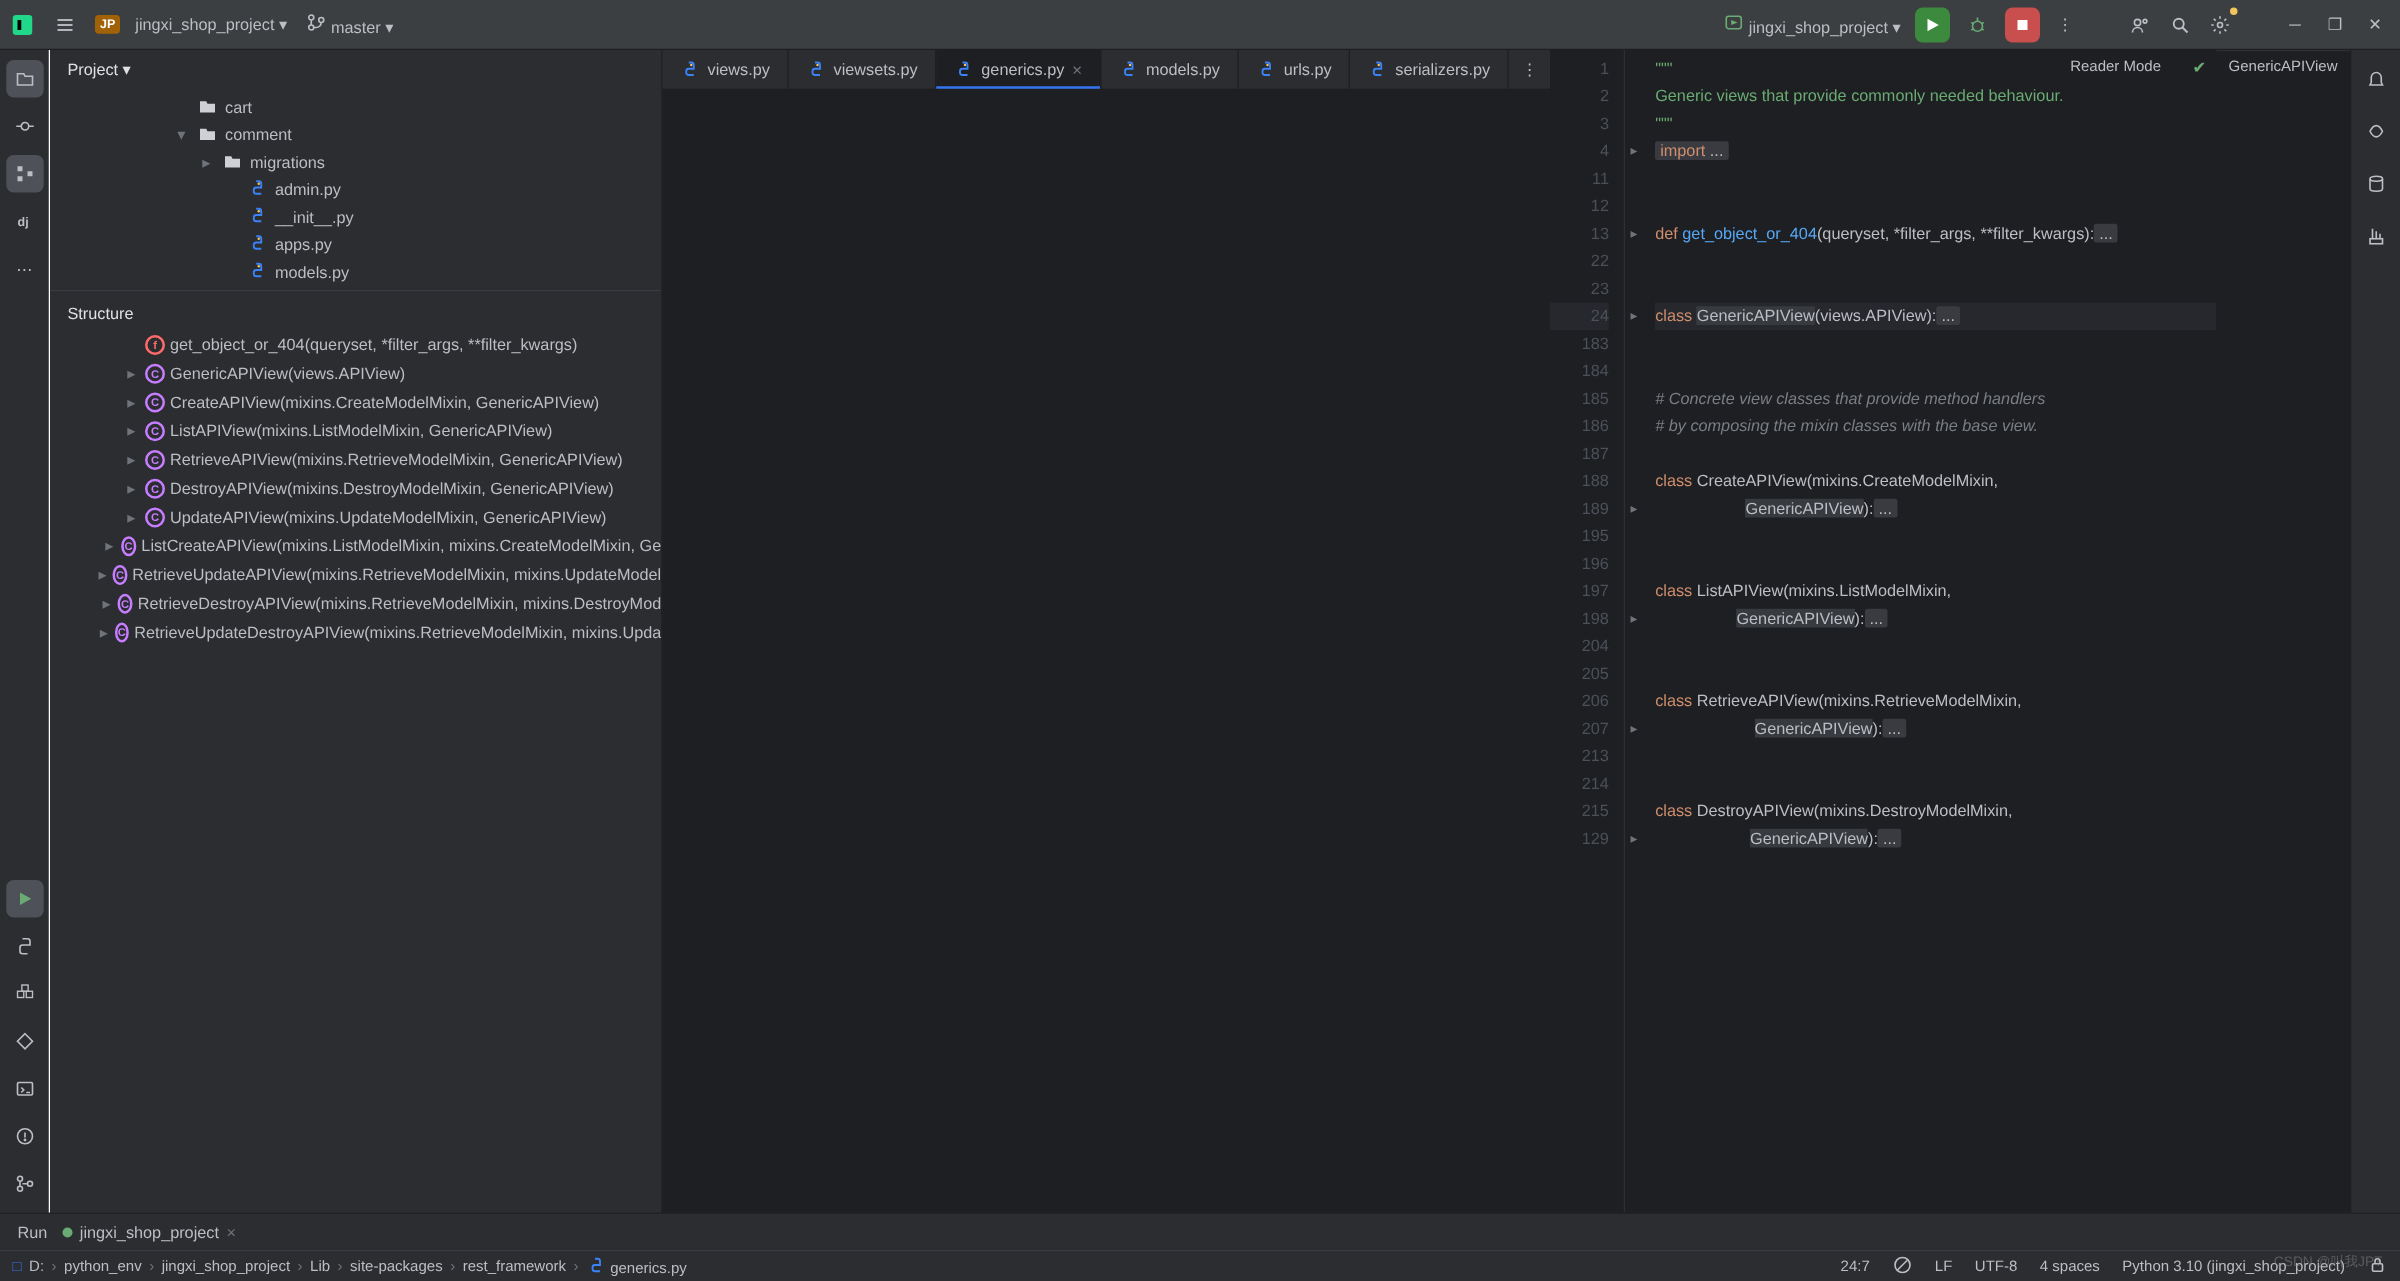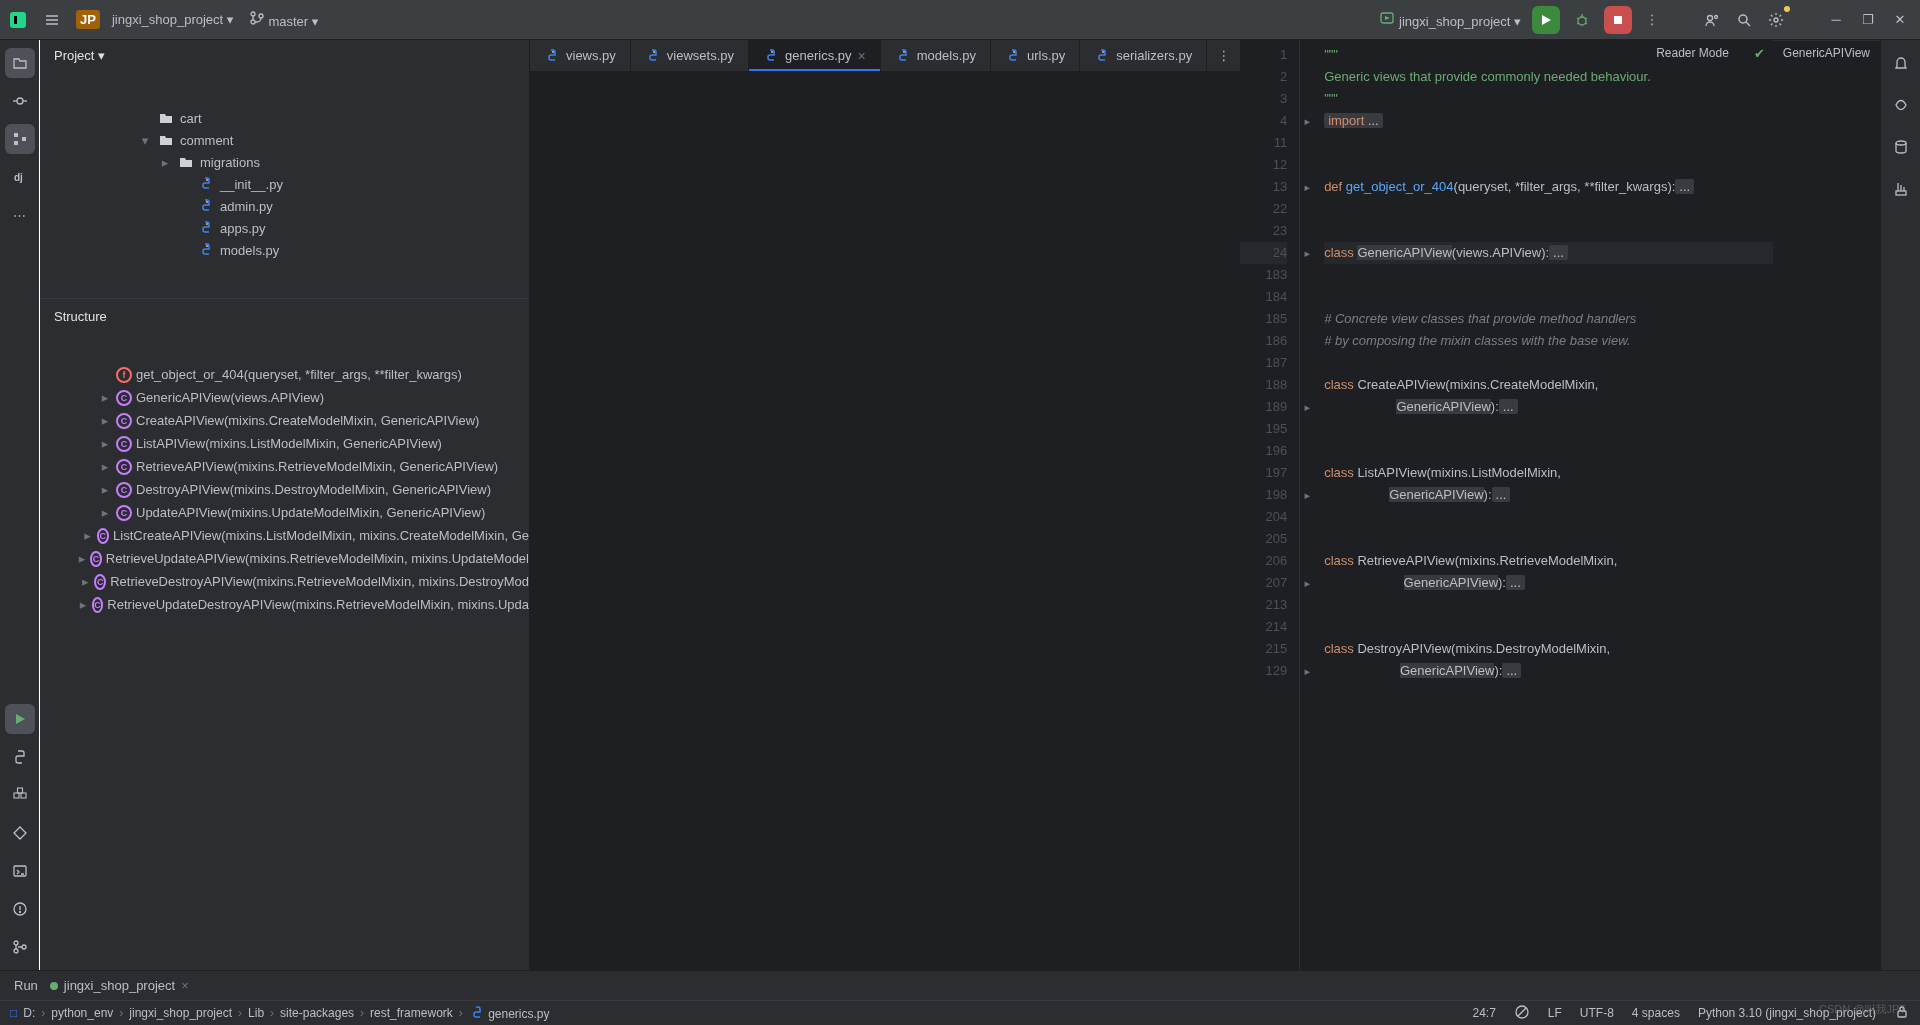--- a/index.html
+++ b/index.html
@@ -1,36 +1,36 @@
 <!DOCTYPE html>
 <html><head>
 <meta charset="utf-8">
 <style>
 * { margin:0; padding:0; box-sizing:border-box; font-family:"Segoe UI",Arial,sans-serif; }
 body { background:#2b2d30; color:#bcbec4; font-size:13px; overflow:hidden; height:1025px; width:1920px; }
 .titlebar { height:40px; background:#3c3f41; display:flex; align-items:center; padding:0 8px; border-bottom:1px solid #1e1f22; }
 .tb-left { display:flex; align-items:center; gap:12px; }
 .tb-ico { width:20px; height:20px; display:flex; align-items:center; justify-content:center; }
-.proj-badge { background:#a16207; color:#fff; padding:2px 4px; border-radius:3px; font-size:13px; font-weight:bold; }
+.proj-badge { background:#a16207; color:#fff; padding:2px 4px; border-radius:3px; font-size:10px; font-weight:bold; }
 .tb-text { color:#bcbec4; }
 .tb-right { margin-left:auto; display:flex; align-items:center; gap:8px; }
 .btn-run { background:#3b8a3e; width:28px; height:28px; border-radius:6px; display:flex; align-items:center; justify-content:center; }
 .btn-stop { background:#c94f4f; width:28px; height:28px; border-radius:6px; display:flex; align-items:center; justify-content:center; }
 .btn-debug { width:28px; height:28px; display:flex; align-items:center; justify-content:center; color:#6aab73; }
 .btn-ico { width:24px; height:24px; display:flex; align-items:center; justify-content:center; color:#bcbec4; cursor:pointer; }
 .gear-dot { position:relative; }
 .gear-dot::after { content:''; position:absolute; top:-2px; right:-2px; width:6px; height:6px; background:#f2c55c; border-radius:50%; }
 
 .main { display:flex; height:calc(100% - 40px - 30px - 25px); }
 .left-rail { width:40px; background:#2b2d30; border-right:1px solid #ffffff; display:flex; flex-direction:column; align-items:center; padding-top:8px; gap:8px; }
 .rail-btn { width:30px; height:30px; display:flex; align-items:center; justify-content:center; border-radius:6px; color:#bcbec4; }
 .rail-btn.active { background:#4e5157; }
 .rail-bottom { margin-top:auto; display:flex; flex-direction:column; align-items:center; gap:8px; padding-bottom:8px; }
 
-.left-panel { width:490px; background:#2b2d30; display:flex; flex-direction:column; border-right:1px solid #1e1f22;gap:33px; }
+.left-panel { width:490px; background:#2b2d30; display:flex; flex-direction:column; border-right:1px solid #1e1f22; }
 .panel-hdr { height:30px; display:flex; align-items:center; padding:0 14px; font-weight:500; color:#dfe1e5; }
 .chev { width:10px; display:inline-block; }
 .tree { overflow:auto; padding:4px 0; }
 .tree-row { display:flex; align-items:center; height:22px; padding-left:14px; gap:4px; }
 .indent { display:inline-block; }
 .struct-hdr { padding:10px 14px 6px; font-weight:500; color:#dfe1e5; border-top:1px solid #393b40; }
 .struct { overflow:auto; flex:1; }
 .struct-row { display:flex; align-items:center; height:23px; gap:4px; white-space:nowrap; overflow:hidden; }
 .c-ico { width:16px; height:16px; border-radius:50%; border:2px solid #c77dff; display:flex; align-items:center; justify-content:center; font-size:9px; color:#c77dff; font-weight:bold; }
 .f-ico { width:16px; height:16px; border-radius:50%; border:2px solid #ff6b6b; display:flex; align-items:center; justify-content:center; font-size:9px; color:#ff6b6b; font-weight:bold; }
@@ -268,32 +268,32 @@
         </div>
         <div class="tree-row">
           <span class="indent" style="width:120px"></span>
           <span class="arrow"></span>
           <span class="tb-ico">
             <svg viewBox="0 0 16 16">
               <path d="M7 2h2a2 2 0 012 2v3H7a2 2 0 00-2 2v1a2 2 0 002 2h4" fill="none" stroke="#3b82f6" stroke-width="1.5"></path>
               <circle cx="9" cy="4" r="1" fill="#f2c55c"></circle>
             </svg>
           </span>
-          <span>__init__.py</span>
+          <span>admin.py</span>
         </div>
         <div class="tree-row">
           <span class="indent" style="width:120px"></span>
           <span class="arrow"></span>
           <span class="tb-ico">
             <svg viewBox="0 0 16 16">
               <path d="M7 2h2a2 2 0 012 2v3H7a2 2 0 00-2 2v1a2 2 0 002 2h4" fill="none" stroke="#3b82f6" stroke-width="1.5"></path>
               <circle cx="9" cy="4" r="1" fill="#f2c55c"></circle>
             </svg>
           </span>
-          <span>admin.py</span>
+          <span>__init__.py</span>
         </div>
         <div class="tree-row">
           <span class="indent" style="width:120px"></span>
           <span class="arrow"></span>
           <span class="tb-ico">
             <svg viewBox="0 0 16 16">
               <path d="M7 2h2a2 2 0 012 2v3H7a2 2 0 00-2 2v1a2 2 0 002 2h4" fill="none" stroke="#3b82f6" stroke-width="1.5"></path>
               <circle cx="9" cy="4" r="1" fill="#f2c55c"></circle>
             </svg>
           </span>

